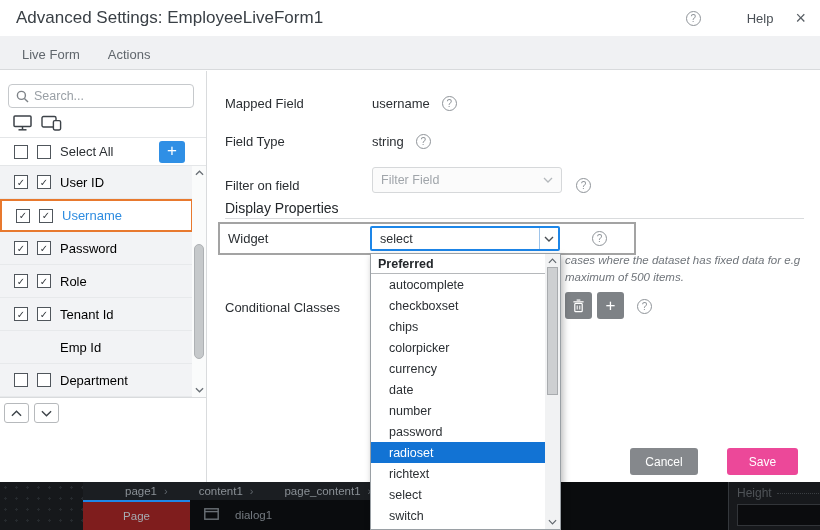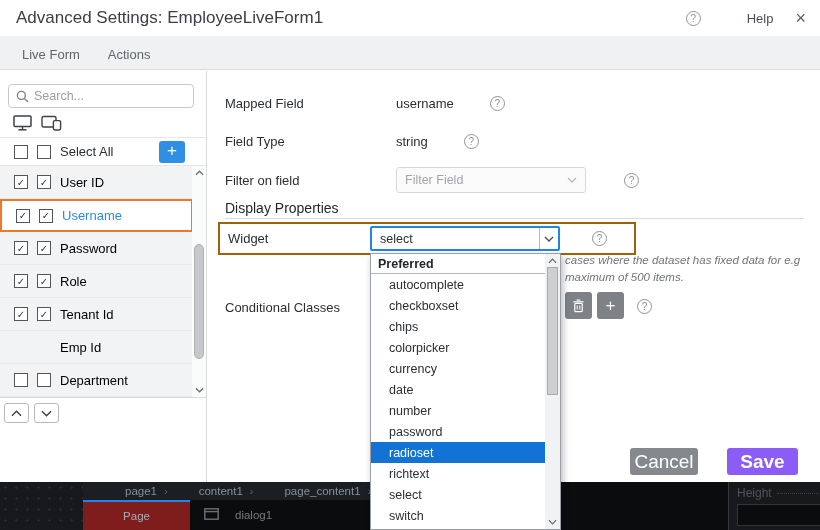--- a/index.html
+++ b/index.html
@@ -65,29 +65,29 @@
 
   .sb-scroll { position:absolute; right:0; top:95px; width:14px; height:231px; background:#fafbfb; }
   .sb-arrow { position:absolute; left:0; width:14px; height:14px; color:#6a7076; display:flex; align-items:center; justify-content:center; }
   .sb-thumb { position:absolute; left:2px; width:10px; background:#c6c9cb; border:1px solid #aeb1b4; border-radius:5px; }
 
   .sb-footer { position:absolute; left:0; top:326px; width:100%; height:85px; border-top:1px solid #d9dbdd; background:#fff; padding:5px 0 0 4px; display:flex; gap:5px; }
   .nav-btn { width:25px; height:20px; border:1px solid #b6b9bc; border-radius:3px; background:#fff; color:#3c4248; display:flex; align-items:center; justify-content:center; }
 
   
   .main-label { font-size:13px; color:#2b2f33; }
-  .prow { position:absolute; left:225px; display:flex; align-items:center;gap:24px; }
+  .prow { position:absolute; left:225px; display:flex; align-items:flex-end; }
   .prow .main-label { width:147px; flex:none; }
   .pvalue { font-size:13px; color:#2b2f33; margin-right:12px; }
   .sel-disabled { width:190px; height:26px; background:#fbfbfb; border:1px solid #d6d8da; border-radius:3px; display:flex; align-items:center; padding:0 8px; margin-right:14px; }
   .sel-disabled .ph { flex:1; font-size:12.5px; color:#a0a5aa; }
   .section-title { position:absolute; left:225px; top:200px; font-size:14px; color:#23272b; }
   .section-rule { position:absolute; left:225px; top:218px; width:579px; border-top:1px solid #d9dbdd; }
 
-  .widget-box { position:absolute; left:218px; top:222px; width:418px; height:33px; border:2px solid #a16207; }
+  .widget-box { position:absolute; left:218px; top:222px; width:418px; height:33px; border:2px solid #a3a3a3; }
   .widget-label { position:absolute; left:8px; top:7px; }
   .widget-select { position:absolute; left:150px; top:2px; width:190px; height:25px; border:2px solid #1d86e8; border-radius:2px; background:#fff; display:flex; align-items:stretch; }
   .widget-select .val { flex:1; font-size:12.5px; color:#2b2f33; display:flex; align-items:center; padding-left:8px; }
   .chev-cell { width:19px; border-left:1px solid #9ec4ea; display:flex; align-items:center; justify-content:center; color:#4a4f54; }
   .widget-qicon { position:absolute; left:372px; top:7px; }
 
   .dropdown { position:absolute; left:370px; top:253px; width:191px; height:277px; background:#fff; border:1px solid #9aa0a5; box-shadow:2px 3px 7px rgba(0,0,0,.28); z-index:30; }
   .dd-inner { position:absolute; left:0; top:0; width:176px; }
   .dd-group { height:20px; font-size:12.5px; font-weight:bold; color:#23272b; display:flex; align-items:center; padding-left:7px; border-bottom:1px solid #b5b8bb; }
   .opt { height:21px; font-size:12.5px; color:#2b2f33; display:flex; align-items:center; padding-left:18px; }
@@ -95,23 +95,23 @@
   .dd-scroll { position:absolute; right:0; top:0; width:15px; height:275px; background:#f1f2f3; }
   .dd-arrow { position:absolute; left:0; width:15px; height:14px; color:#5f666c; display:flex; align-items:center; justify-content:center; }
   .dd-thumb { position:absolute; left:2px; top:13px; width:11px; height:128px; background:#cdcfd1; border:1px solid #a8abae; }
 
   .help-text { position:absolute; left:565px; top:252px; width:250px; font-size:11.5px; font-style:italic; color:#6f747a; line-height:17px; }
   .cond-label { position:absolute; left:225px; top:300px; }
   .gray-btn { position:absolute; width:27px; height:27px; background:#7e8286; border-radius:3px; color:#fff; display:flex; align-items:center; justify-content:center; }
   .gray-btn.plus { font-size:17px; }
   .cond-qicon { position:absolute; left:637px; top:299px; }
 
-  .btn { position:absolute; height:27px; border-radius:3px; color:#fff; font-size:19px; display:flex; align-items:center; justify-content:center; }
+  .btn { position:absolute; height:27px; border-radius:3px; color:#fff; font-size:12px; display:flex; align-items:center; justify-content:center; }
   .btn-cancel { left:630px; top:448px; width:68px; background:#85888c; }
-  .btn-save { left:727px; top:448px; width:71px; background:#8b5cf6;font-weight:bold; }
+  .btn-save { left:727px; top:448px; width:71px; background:#ec4899; }
 </style>
 </head>
 <body>
 
 <div class="stage">
 
   <div class="bg-strip">
     <div class="bg-canvas"></div>
     <div class="bg-crumbbar">
         <span class="bitem">page1</span>

